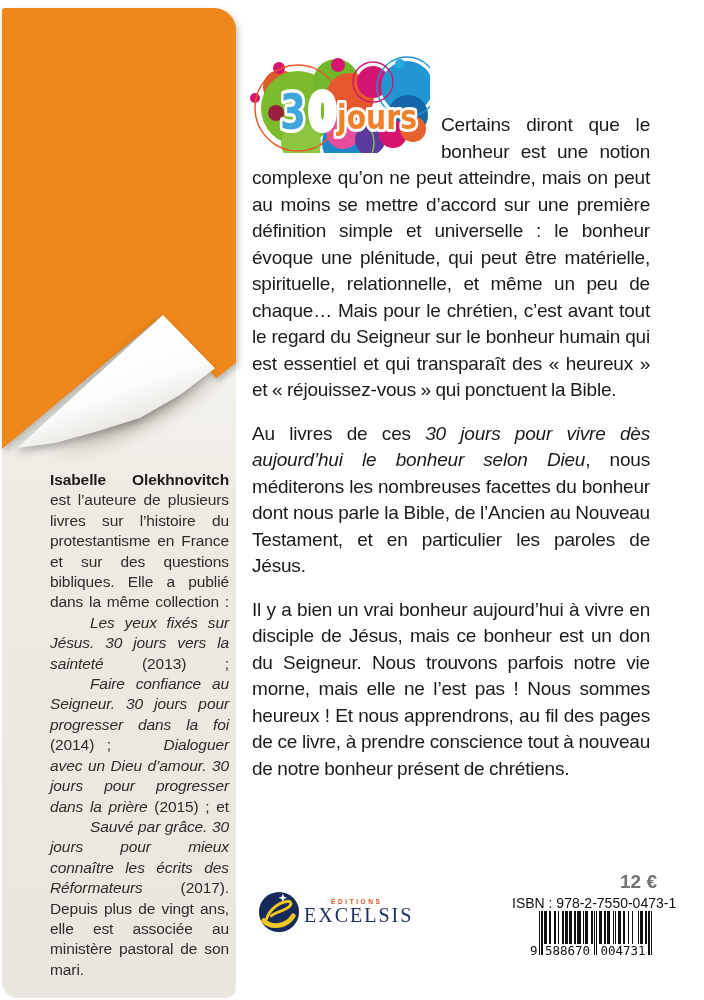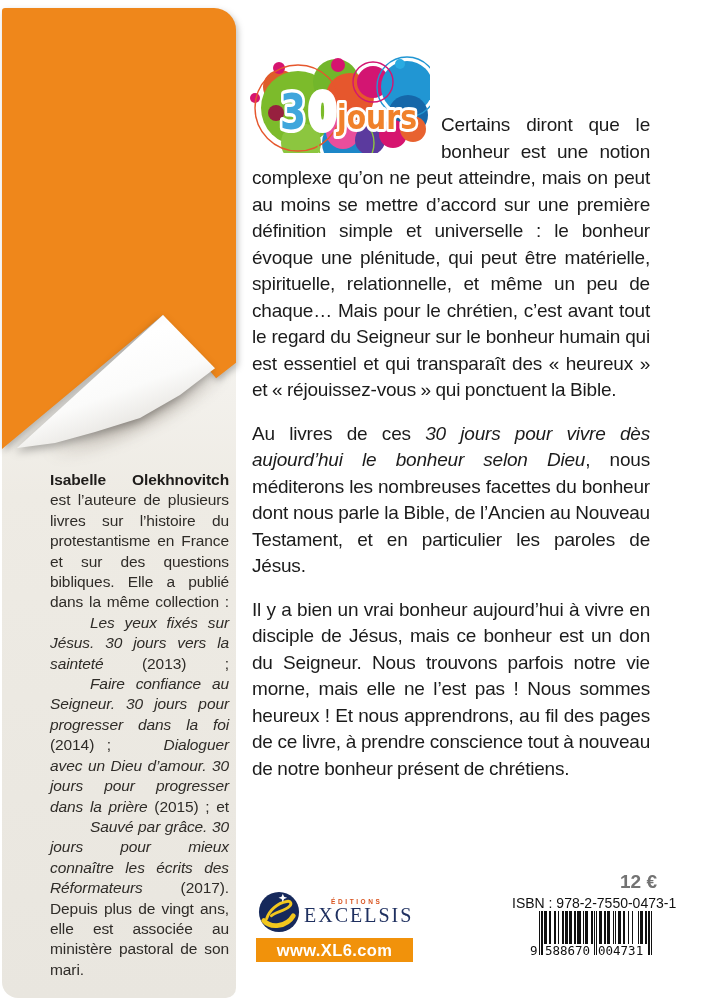--- a/index.html
+++ b/index.html
@@ -73,21 +73,21 @@
   .isbn{position:absolute;left:512px;top:895px;width:170px;
     font-size:14px;color:#111;}
   .barcode{position:absolute;left:531px;top:911px;width:122px;height:52px;background:#fff;}
   .bars{position:absolute;left:8px;top:0;width:113px;height:48px;}
   .bar{position:absolute;top:0;height:33px;background:#101010;}
   .bar.guard{height:44px;}
   .bc-digit{position:absolute;top:32px;font-family:"DejaVu Sans Mono",monospace;
     font-size:12.5px;color:#101010;white-space:nowrap;}
   .bc-lead{left:-1px;}
   .bc-g1{left:12px;width:49px;text-align:center;}
-  .bc-g2{left:67px;width:34px;text-align:center;}
+  .bc-g2{left:67px;width:50px;text-align:center;}
 </style>
 </head>
 <body>
 
 <div class="page">
 
   <div class="gray-col"></div>
   <div class="curl-shadow"></div>
   <div class="orange-wrap">
     <div class="orange-sheet"></div>
@@ -135,21 +135,20 @@
   </main>
 
   <svg class="excelsis-icon" viewBox="0 0 44 44">
     <circle cx="22" cy="22" r="21" fill="#16295B"></circle>
     <path d="M6,31 C13,39 30,38 37,26" stroke="#F2C71D" stroke-width="5" fill="none" stroke-linecap="round"></path>
     <path d="M9,29 C12,20 20,13 30,11 C34,10 36,13 33,16 C28,21 18,22 14,26" stroke="#F2C71D" stroke-width="3" fill="none" stroke-linecap="round"></path>
     <path d="M26,3 L27.3,6 L30.5,7.2 L27.3,8.4 L26,11.4 L24.7,8.4 L21.5,7.2 L24.7,6 Z" fill="#FFFFFF"></path>
   </svg>
   <div class="editions-label">ÉDITIONS</div>
   <div class="excelsis-name">EXCELSIS</div>
-  <div class="xl6-banner">www.XL6.com</div>
 
   <div class="price">12 €</div>
   <div class="isbn">ISBN : 978-2-7550-0473-1</div>
   <div class="barcode">
     <div class="bars">
         <div class="bar guard" style="left: 0px; width: 1.19px;"></div>
         <div class="bar guard" style="left: 2.38px; width: 1.19px;"></div>
         <div class="bar" style="left: 4.76px; width: 1.19px;"></div>
         <div class="bar" style="left: 5.95px; width: 1.19px;"></div>
         <div class="bar" style="left: 7.14px; width: 1.19px;"></div>

